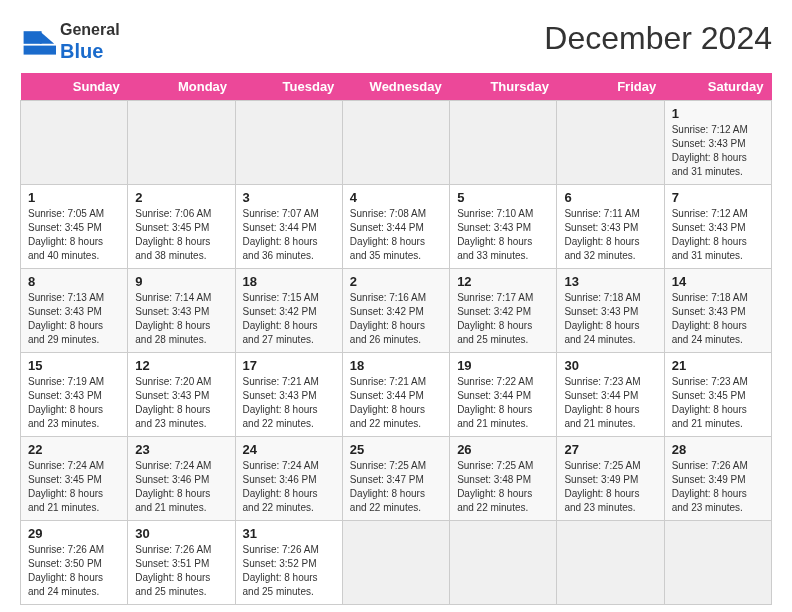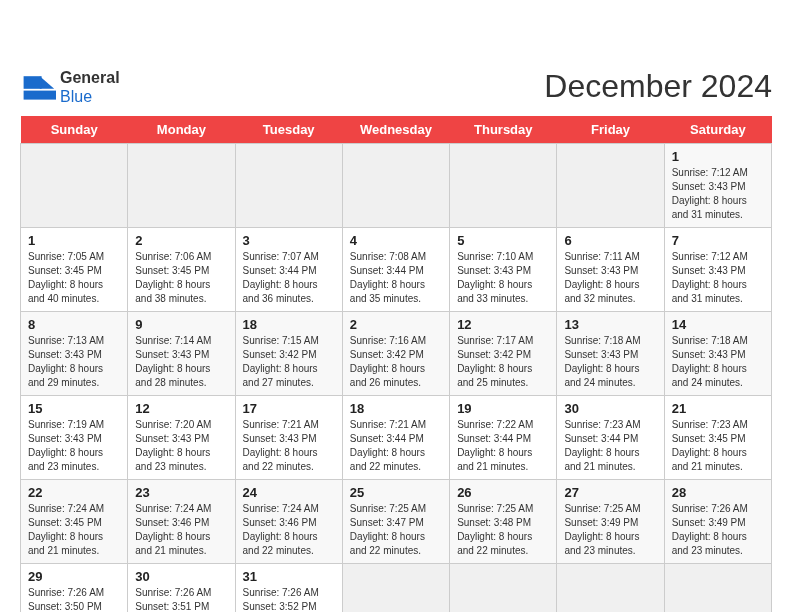--- a/index.html
+++ b/index.html
@@ -8,21 +8,20 @@
       background: #fff;
       width: 792px;
       min-height: 612px;
       padding: 20px;
     }
     .header-area {
       display: flex;
       justify-content: space-between;
       align-items: flex-start;
       margin-bottom: 10px;
-      margin-top: 48px;
     }
     .logo {
       display: flex;
       align-items: center;
       gap: 4px;
     }
     .logo-icon {
       width: 36px;
       height: 36px;
     }
@@ -37,23 +36,23 @@
     .subtitle {
       font-size: 16px;
       color: #555;
     }
     table {
       width: 100%;
       border-collapse: collapse;
       font-size: 11px;
     }
     thead tr th {
-      background-color: #ef4444;
+      background-color: #ec4899;
       color: #fff;
-      text-align: center;
+      text-align: right;
       padding: 6px 8px;
       font-size: 13px;
       font-weight: bold;
     }
     tbody tr td {
       border: 1px solid #ccc;
       padding: 5px 7px;
       vertical-align: top;
       width: 14.28%;
       background: #fff;
@@ -88,21 +87,21 @@
     <svg class="logo-icon" viewBox="0 0 40 40">
       <rect width="40" height="40" fill="white"></rect>
       <polygon points="22,8 38,22 22,22" fill="#1a6bcc"></polygon>
       <rect x="4" y="8" width="20" height="14" fill="#1a6bcc"></rect>
       <rect x="4" y="24" width="36" height="10" fill="#1a6bcc"></rect>
     </svg>
     <div>
       <div style="font-size:16px;font-weight:bold;color:#333;line-height:1.2;">
         <span style="color:#333;">General</span>
       </div>
-      <div style="font-size:16px;font-weight:normal;color:#1a6bcc;line-height:1.2;">Blue</div>
+      <div style="font-size:20px;font-weight:bold;color:#1a6bcc;line-height:1.2;">Blue</div>
     </div>
   </div>
   <div class="title-area">
     <div class="main-title">December 2024</div>
   </div>
 </div>
 
 <table>
   <thead>
     <tr>

